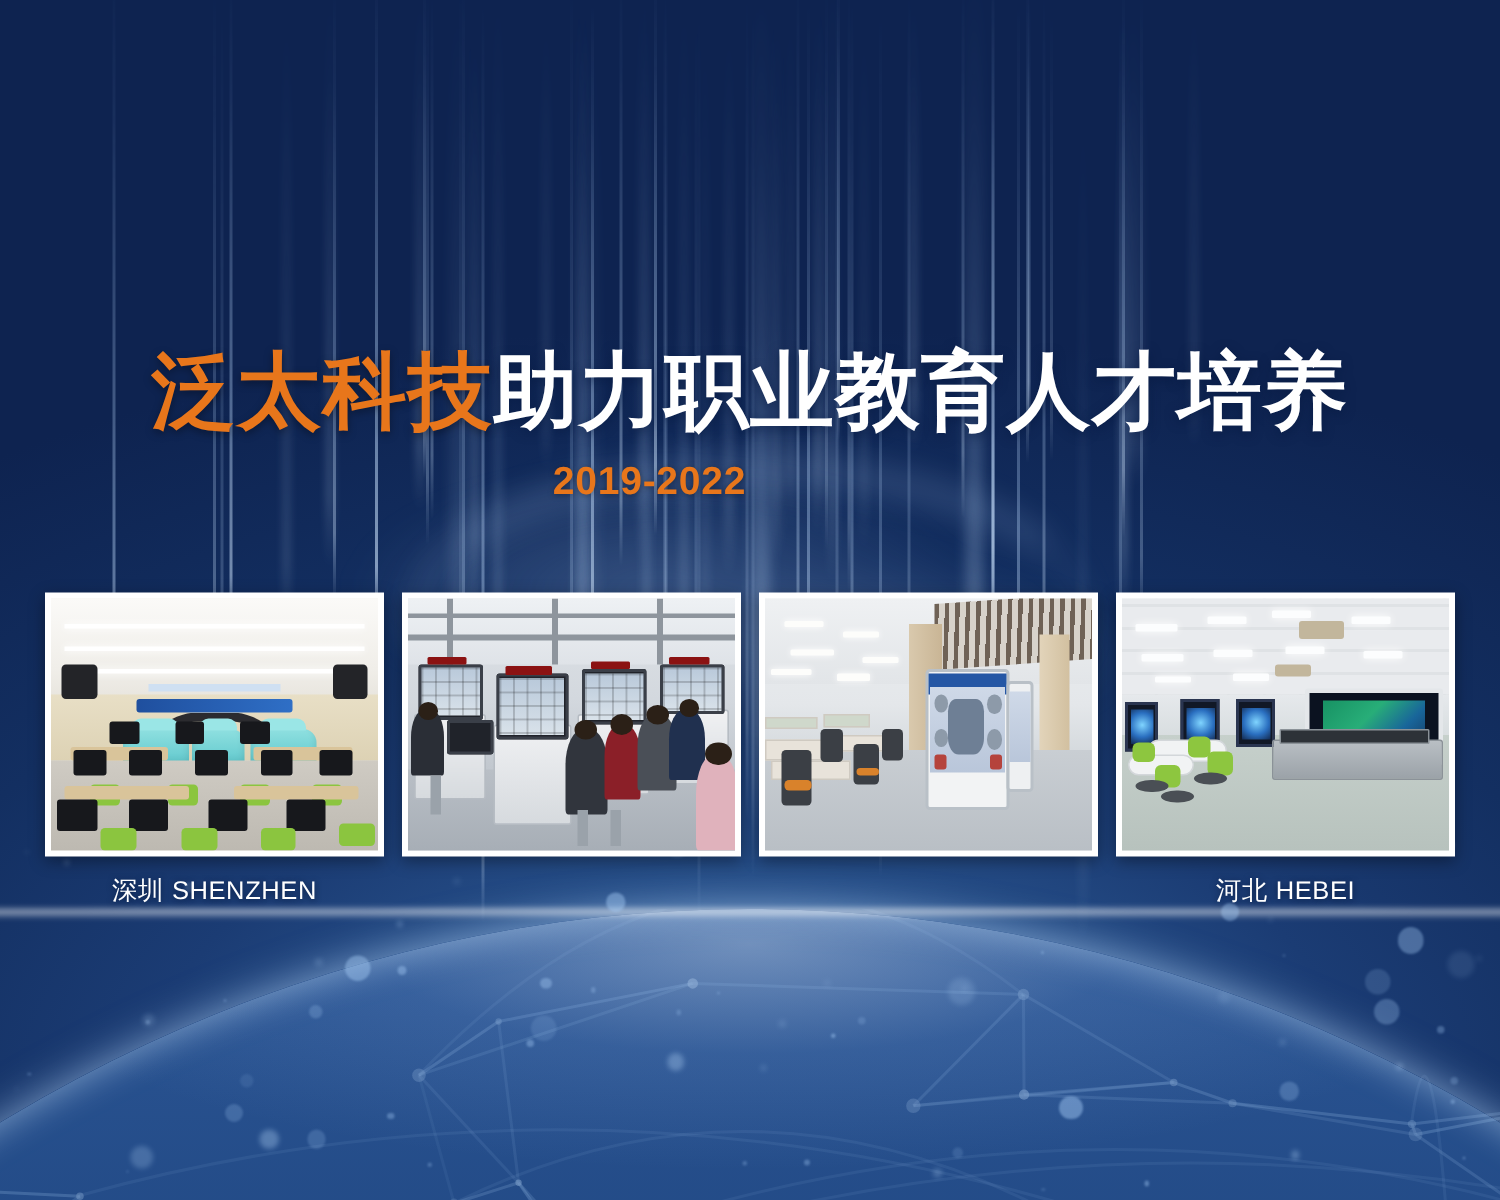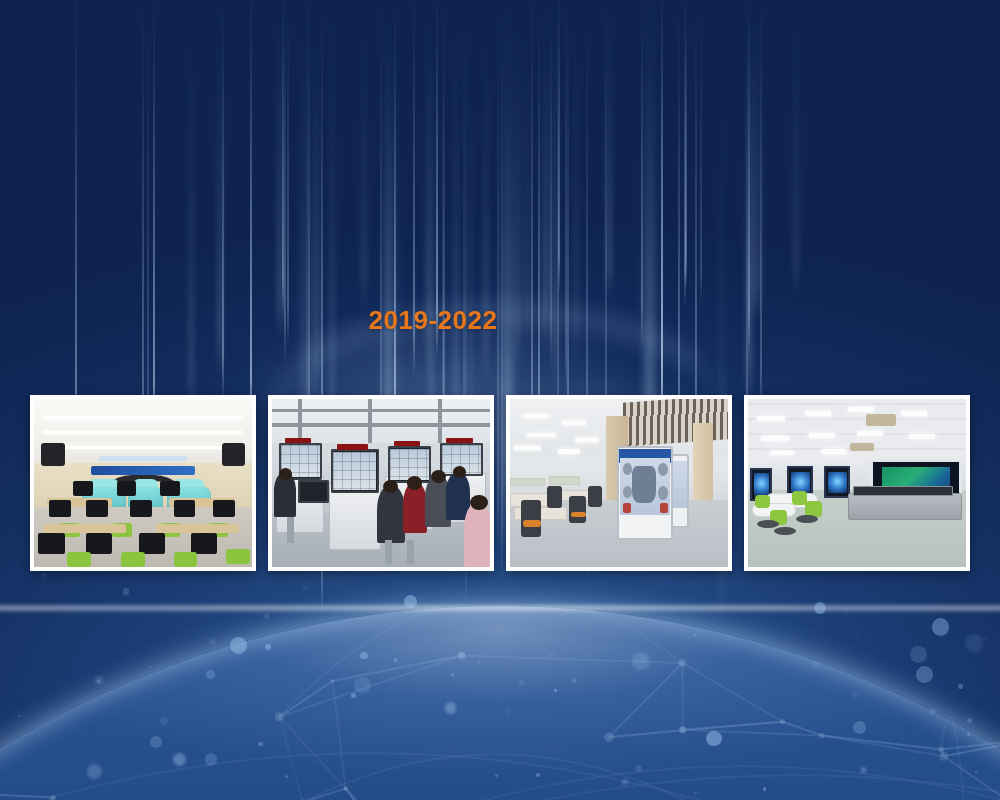--- a/index.html
+++ b/index.html
@@ -883,20 +883,23 @@
       <div class="dot" style="width: 16.6px; height: 16.6px; left: 91%; bottom: 137px; opacity: 0.31;"></div>
       <div class="dot b" style="width: 17.7px; height: 17.7px; left: 63.2%; bottom: 130px; opacity: 0.41;"></div>
       <div class="dot b" style="width: 2px; height: 2px; left: 84.55%; bottom: 186px; opacity: 0.82;"></div>
       <div class="dot b" style="width: 5.4px; height: 5.4px; left: 54.86%; bottom: 142px; opacity: 0.23;"></div>
       <div class="dot" style="width: 15.6px; height: 15.6px; left: 44.36%; bottom: 228px; opacity: 0.25;"></div>
       <div class="dot b" style="width: 17.9px; height: 17.9px; left: 96.5%; bottom: 148px; opacity: 0.26;"></div>
       <div class="dot" style="width: 3.3px; height: 3.3px; left: 28.48%; bottom: 22px; opacity: 0.5;"></div>
       <div class="dot" style="width: 2.1px; height: 2.1px; left: 69.36%; bottom: 164px; opacity: 0.66;"></div>
     </div>
 
+  <div class="headline">
+    <span class="brand">泛太科技</span><span class="rest">助力职业教育人才培养</span>
+  </div>
   <div class="years">2019-2022</div>
 
   <div class="photo-row">
 
     <div class="photo-card">
       <div class="photo p1">
         <div class="ceiling"></div>
         <div class="ceil-line" style="top:10%"></div>
         <div class="ceil-line" style="top:19%"></div>
         <div class="ceil-line" style="top:28%;left:10%;right:10%"></div>
@@ -1062,15 +1065,17 @@
         <div class="chair" style="left:10%;top:66%;width:8%;height:9%"></div>
         <div class="chairbase" style="left:4%;top:72%;width:10%;height:5%"></div>
         <div class="chairbase" style="left:22%;top:69%;width:10%;height:5%"></div>
         <div class="chairbase" style="left:12%;top:76%;width:10%;height:5%"></div>
       </div>
     </div>
 
   </div>
 
   <div class="captions">
+    <div class="caption">深圳  SHENZHEN</div>
+    <div class="caption">河北  HEBEI</div>
   </div>
 
 </div>
 
 </body></html>

